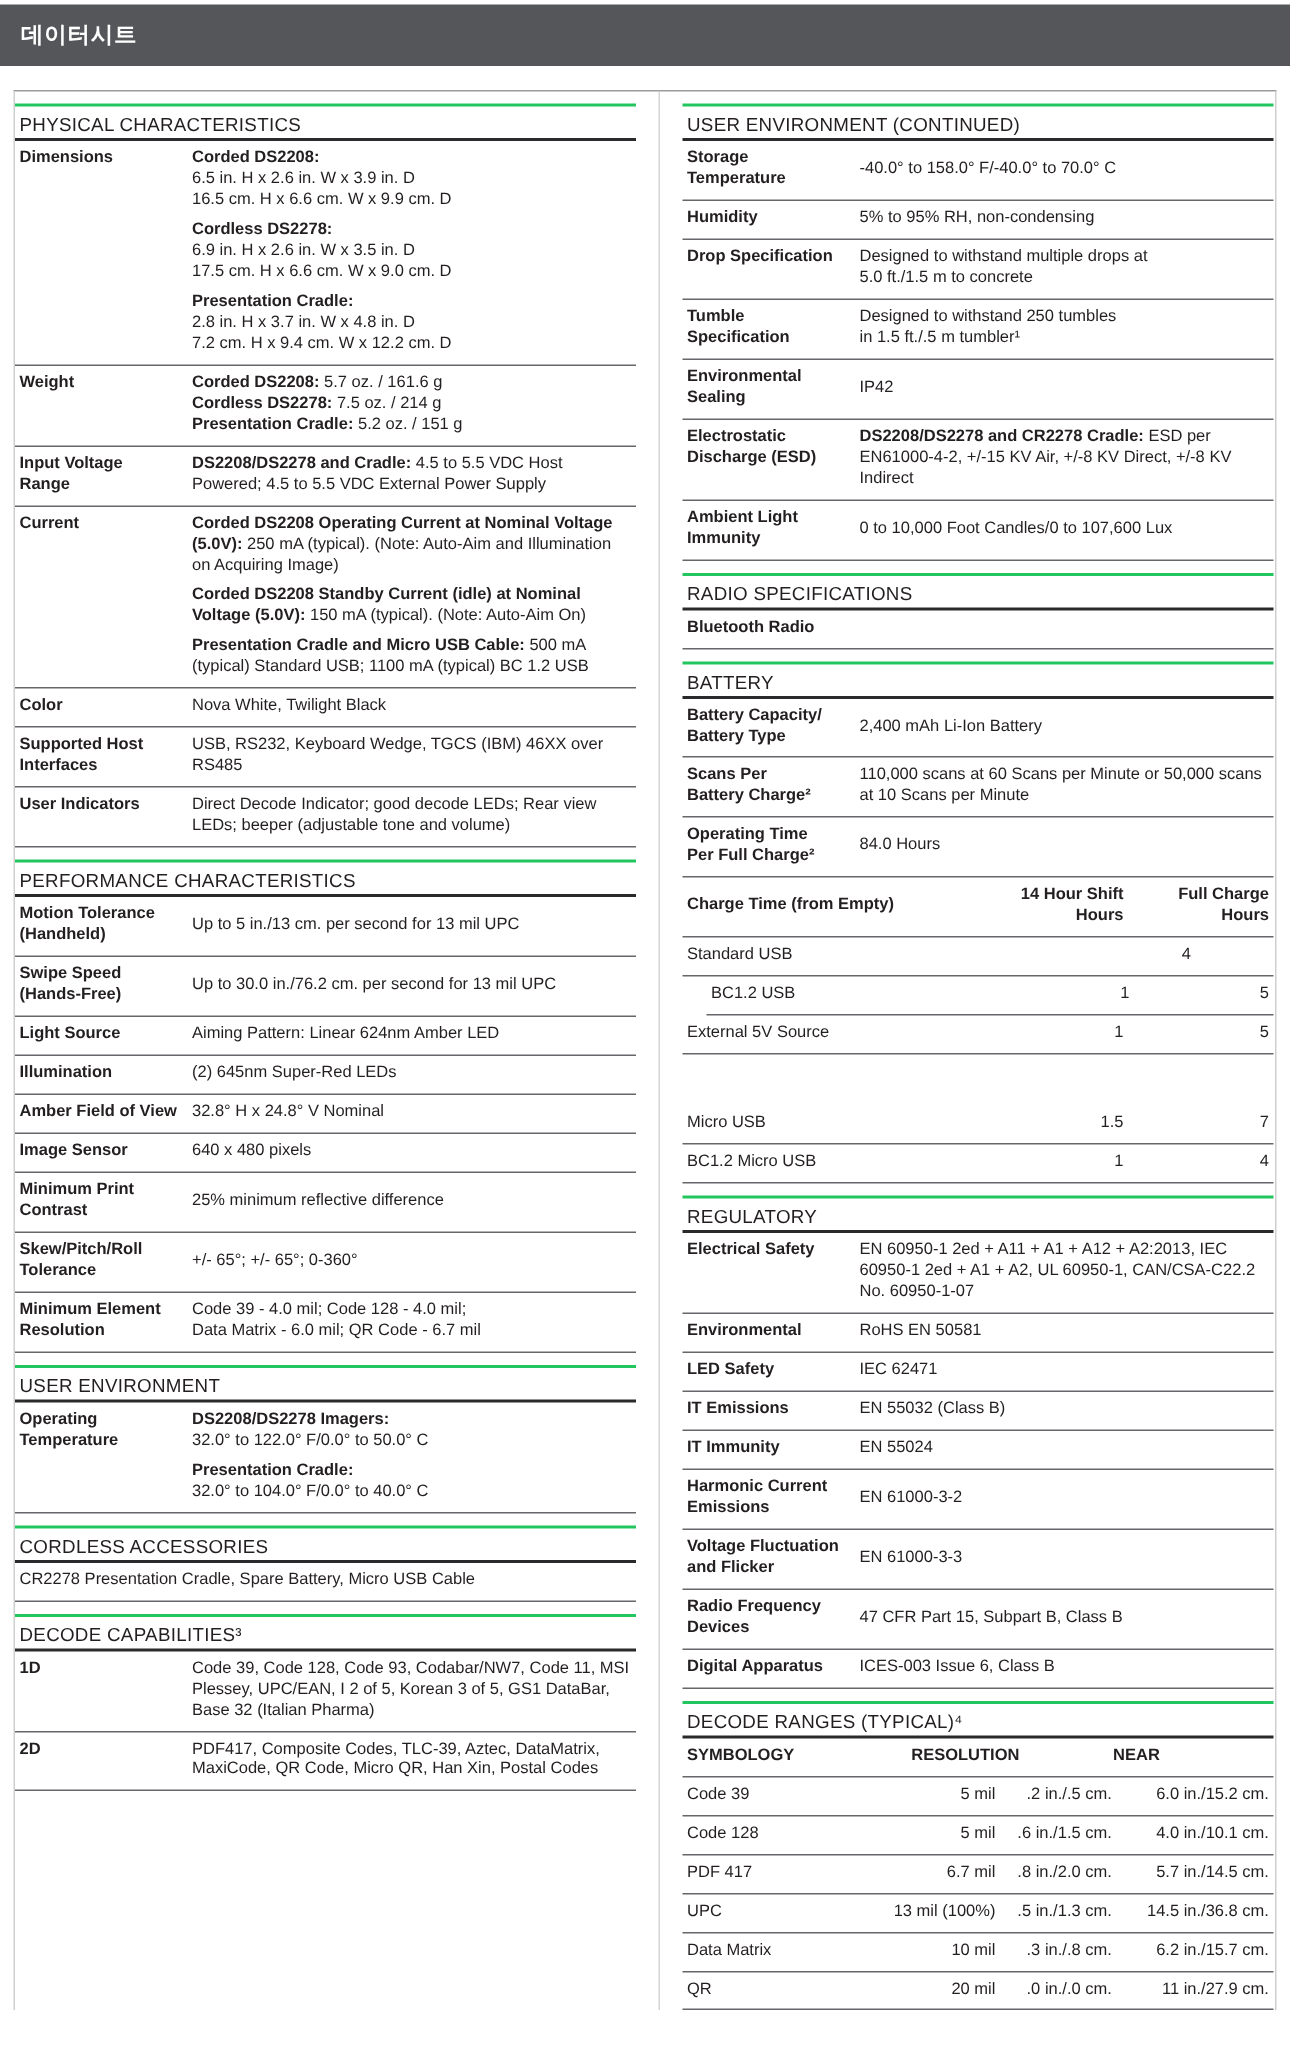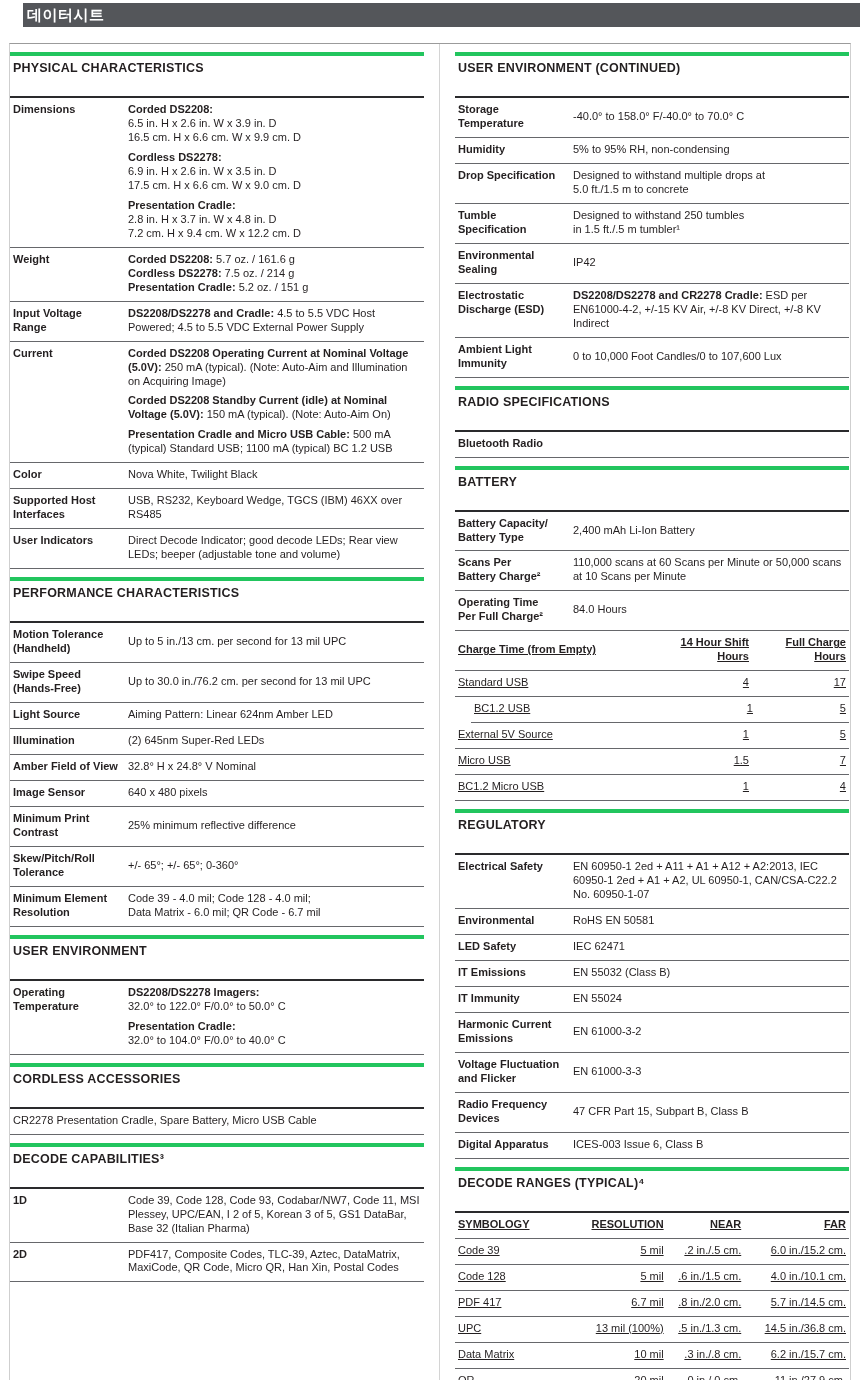--- a/index.html
+++ b/index.html
@@ -2,52 +2,52 @@
 <html><head>
 <meta charset="utf-8">
 <style>
   html,body{margin:0;padding:0;}
   body{
     width:860px;height:1380px;overflow:hidden;background:#ffffff;
     font-family:"Liberation Sans",sans-serif;color:#231f20;
     -webkit-font-smoothing:antialiased;
   }
   .topbar{
-    margin-top:3px;height:24px;background:#54565a;
-    display:flex;align-items:center;padding-left:4px;box-sizing:border-box;margin-left:23px;
+    margin-top:3px;height:41px;background:#54565a;
+    display:flex;align-items:center;padding-left:14px;box-sizing:border-box;
   }
   .topbar-title{color:#ffffff;font-size:15px;font-weight:bold;letter-spacing:.5px;}
   .content{
     position:relative;margin:16px 9px 0 9px;
     border-top:1px solid #9b9b9b;border-left:1px solid #cfcfcf;border-right:1px solid #cfcfcf;
     padding-top:8px;display:flex;box-sizing:border-box;
   }
   .col-left{width:414px;flex:none;}
   .col-right{width:394px;flex:none;margin-left:31px;}
   .gutter-line{position:absolute;left:429px;top:0;bottom:0;width:1px;background:#d4d4d4;}
   .section{margin-top:8px;}
   .section:first-child{margin-top:0;}
   .sec-title{
-    font-size:12.5px;font-weight:bold;letter-spacing:.2px;
-    border-top:4px solid #22c55e;border-bottom:2px solid #2a2a2c;
-    padding:5px 3px 21px 3px;
+    font-size:12.5px;font-weight:normal;letter-spacing:.2px;
+    border-top:2px solid #22c55e;border-bottom:2px solid #2a2a2c;
+    padding:5px 3px 2px 3px;
   }
   .row{
     display:flex;align-items:center;
     border-bottom:1px solid #66676b;
     padding:5px 3px 6px 3px;
     font-size:11px;line-height:1.27;
   }
   .row.top{align-items:flex-start;}
   .lbl{width:115px;flex:none;font-weight:bold;white-space:pre-line;padding-right:7px;box-sizing:border-box;}
   .val{flex:1;min-width:0;}
   .para{white-space:pre-line;}
   .para + .para{margin-top:6px;}
   .b{font-weight:bold;}
-  .spec-table{font-size:11px;text-decoration:underline;}
+  .spec-table{font-size:11px;}
   .trow{
     display:grid;align-items:center;
     border-bottom:1px solid #66676b;
     padding:5px 3px 6px 3px;line-height:1.27;
   }
   .th{font-weight:bold;white-space:pre-line;}
   .a-l{text-align:left}.a-c{text-align:right}.a-r{text-align:right}
 </style>
 </head>
 <body>
@@ -301,36 +301,36 @@
           </div>
         </div>
         <div class="spec-table">
           <div class="trow" style="grid-template-columns: 47% 28% 25%;">
             <div class="th a-l">Charge Time (from Empty)</div>
             <div class="th a-c">14 Hour Shift
 Hours</div>
             <div class="th a-c">Full Charge
 Hours</div>
           </div>
-          <div class="trow" style="grid-template-columns: 47% 28% 25%;">
+          <div class="trow" style="grid-template-columns: 47% 28% 25%; gap: 45px;">
             <div class="a-l">Standard USB</div>
             <div class="a-c">4</div>
             <div class="a-c">17</div>
           </div>
           <div class="trow" style="grid-template-columns: 47% 28% 25%; margin-left: 16px;">
             <div class="a-l">BC1.2 USB</div>
             <div class="a-c">1</div>
             <div class="a-c">5</div>
           </div>
           <div class="trow" style="grid-template-columns: 47% 28% 25%;">
             <div class="a-l">External 5V Source</div>
             <div class="a-c">1</div>
             <div class="a-c">5</div>
           </div>
-          <div class="trow" style="grid-template-columns: 47% 28% 25%;">
+          <div class="trow" style="grid-template-columns: 47% 28% 25%; margin-top: 34px;">
             <div class="a-l">Micro USB</div>
             <div class="a-c">1.5</div>
             <div class="a-c">7</div>
           </div>
           <div class="trow" style="grid-template-columns: 47% 28% 25%;">
             <div class="a-l">BC1.2 Micro USB</div>
             <div class="a-c">1</div>
             <div class="a-c">4</div>
           </div>
         </div>
@@ -391,21 +391,21 @@
         <div class="row">
           <div class="lbl">Digital Apparatus</div>
           <div class="val">
             <div class="para"><span>ICES-003 Issue 6, Class B</span></div>
           </div>
         </div>
       </div>
       <div class="section">
         <div class="sec-title">DECODE RANGES (TYPICAL)⁴</div>
         <div class="spec-table">
-          <div class="trow" style="grid-template-columns: 28% 25% 20% 27%;">
+          <div class="trow" style="grid-template-columns: 28% 25% 20% 27%; gap: 16px;">
             <div class="th a-l">SYMBOLOGY</div>
             <div class="th a-c">RESOLUTION</div>
             <div class="th a-r">NEAR</div>
             <div class="th a-r">FAR</div>
           </div>
           <div class="trow" style="grid-template-columns: 28% 25% 20% 27%;">
             <div class="a-l">Code 39</div>
             <div class="a-c">5 mil</div>
             <div class="a-r">.2 in./.5 cm.</div>
             <div class="a-r">6.0 in./15.2 cm.</div>

